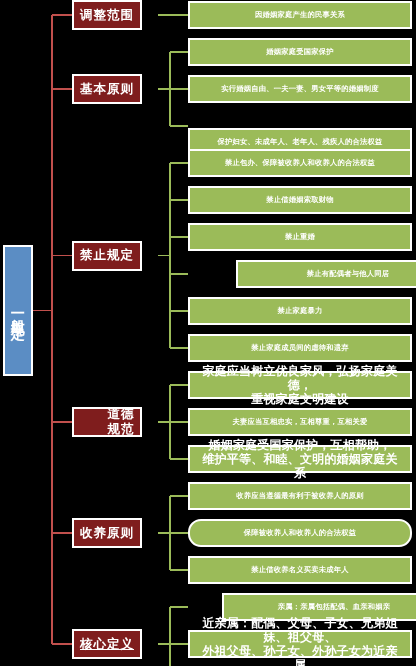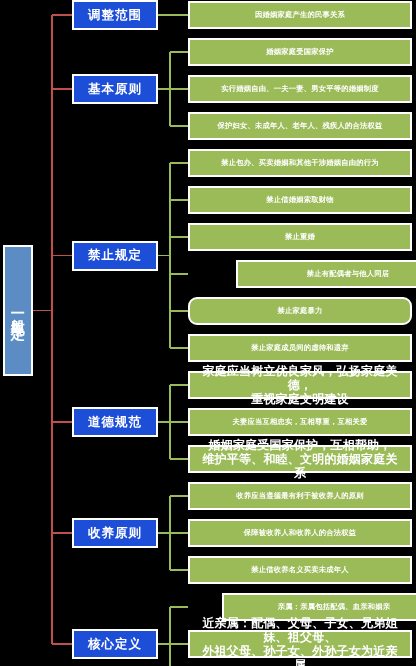--- a/index.html
+++ b/index.html
@@ -33,22 +33,22 @@
     border-width: 2px;
     font-size: 14px;
     writing-mode: vertical-rl;
     text-orientation: upright;
     letter-spacing: 3px;
     padding: 2px 0;
   }
 
   
   .branch {
-    left: 72px; width: 86px; height: 30px;
-    background: #1d4ed8;
+    left: 72px; width: 70px; height: 30px;
+    background: #7f1d1d;
     font-size: 12.5px;
     letter-spacing: 1px;
   }
 
   
   .leaf {
     left: 188px; width: 224px; height: 28px;
     background: #9bbb59;
     font-size: 7.3px;
     font-weight: bold;
@@ -116,69 +116,69 @@
       </div>
       <div class="node branch" style="top: 74px;">
         <span>基本原则</span>
       </div>
       <div class="leaf node" style="top: 38px; justify-content: flex-end;">
         <span class="txt"><span>婚姻家庭受国家保护</span></span>
       </div>
       <div class="leaf node" style="top: 75px;">
         <span class="txt"><span>实行婚姻自由、一夫一妻、男女平等的婚姻制度</span></span>
       </div>
-      <div class="leaf node" style="top: 112px;">
+      <div class="leaf node" style="top: 128px;">
         <span class="txt"><span>保护妇女、未成年人、老年人、残疾人的合法权益</span></span>
       </div>
       <div class="node branch" style="top: 240.5px;">
         <span>禁止规定</span>
       </div>
       <div class="leaf node" style="top: 149px;">
-        <span class="txt"><span>禁止包办、买卖婚姻和其他干涉婚姻自由的行为</span></span>
+        <span class="txt"><span>禁止包办、保障被收养人和收养人的合法权益</span></span>
       </div>
       <div class="leaf node" style="top: 186px;">
         <span class="txt"><span>禁止借婚姻索取财物</span></span>
       </div>
       <div class="leaf node" style="top: 223px;">
         <span class="txt"><span>禁止重婚</span></span>
       </div>
       <div class="leaf node" style="top: 260px; margin-left: 48px;">
         <span class="txt"><span>禁止有配偶者与他人同居</span></span>
       </div>
-      <div class="leaf node" style="top: 297px; border-radius: 9px;">
+      <div class="leaf node" style="top: 297px;">
         <span class="txt"><span>禁止家庭暴力</span></span>
       </div>
       <div class="leaf node" style="top: 334px;">
         <span class="txt"><span>禁止家庭成员间的虐待和遗弃</span></span>
       </div>
-      <div class="node branch" style="top: 407px;">
+      <div class="node branch" style="top: 407px; padding-left: 28px;">
         <span>道德规范</span>
       </div>
       <div class="leaf node two-line" style="top: 371px;">
         <span class="txt"><span>家庭应当树立优良家风，弘扬家庭美德，</span><br><span>重视家庭文明建设</span></span>
       </div>
       <div class="leaf node" style="top: 408px;">
         <span class="txt"><span>夫妻应当互相忠实，互相尊重，互相关爱</span></span>
       </div>
       <div class="leaf node two-line" style="top: 445px;">
         <span class="txt"><span>婚姻家庭受国家保护，互相帮助，</span><br><span>维护平等、和睦、文明的婚姻家庭关系</span></span>
       </div>
       <div class="node branch" style="top: 518px;">
         <span>收养原则</span>
       </div>
       <div class="leaf node" style="top: 482px;">
         <span class="txt"><span>收养应当遵循最有利于被收养人的原则</span></span>
       </div>
-      <div class="leaf node" style="top: 519px;">
+      <div class="leaf node" style="top: 519px; border-radius: 13px;">
         <span class="txt"><span>保障被收养人和收养人的合法权益</span></span>
       </div>
       <div class="leaf node" style="top: 556px;">
         <span class="txt"><span>禁止借收养名义买卖未成年人</span></span>
       </div>
-      <div class="node branch" style="top: 629px;">
+      <div class="node branch" style="top: 629px; text-decoration: underline;">
         <span>核心定义</span>
       </div>
       <div class="leaf node" style="top: 593px; margin-left: 34px;">
         <span class="txt"><span>亲属：亲属包括配偶、血亲和姻亲</span></span>
       </div>
       <div class="leaf node two-line" style="top: 630px;">
         <span class="txt"><span>近亲属：配偶、父母、子女、兄弟姐妹、祖父母、</span><br><span>外祖父母、孙子女、外孙子女为近亲属</span></span>
       </div>
     </div>
 </div>

